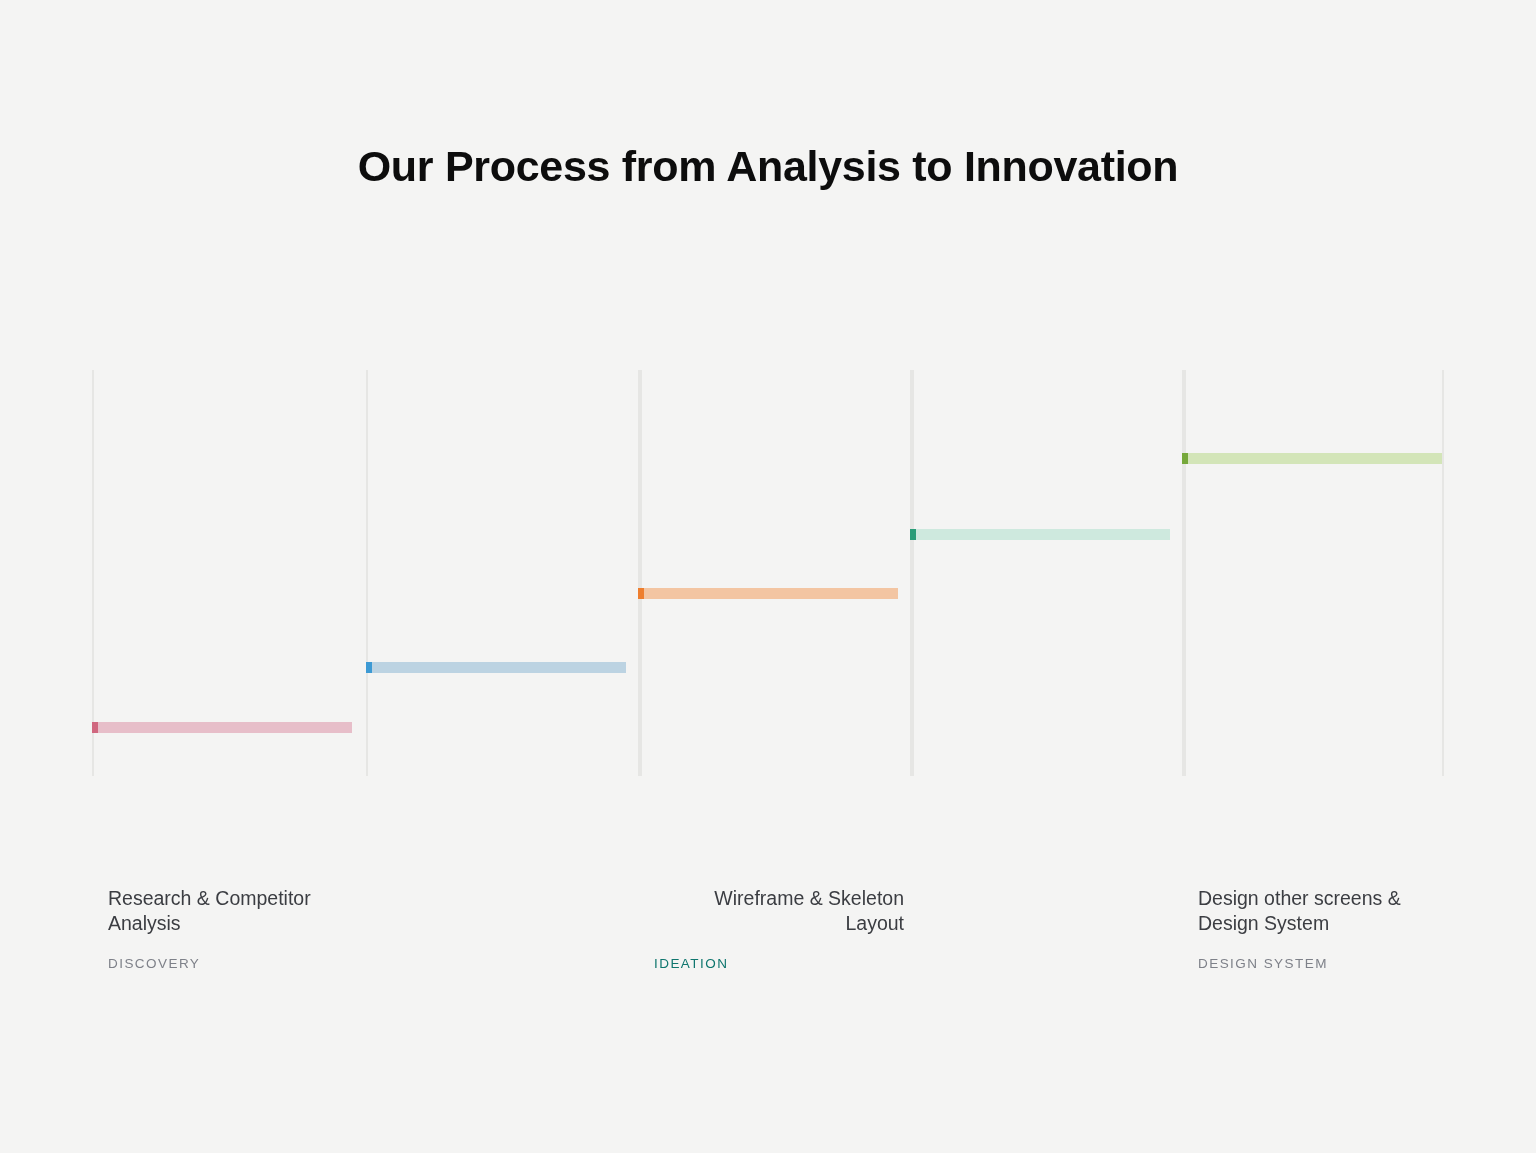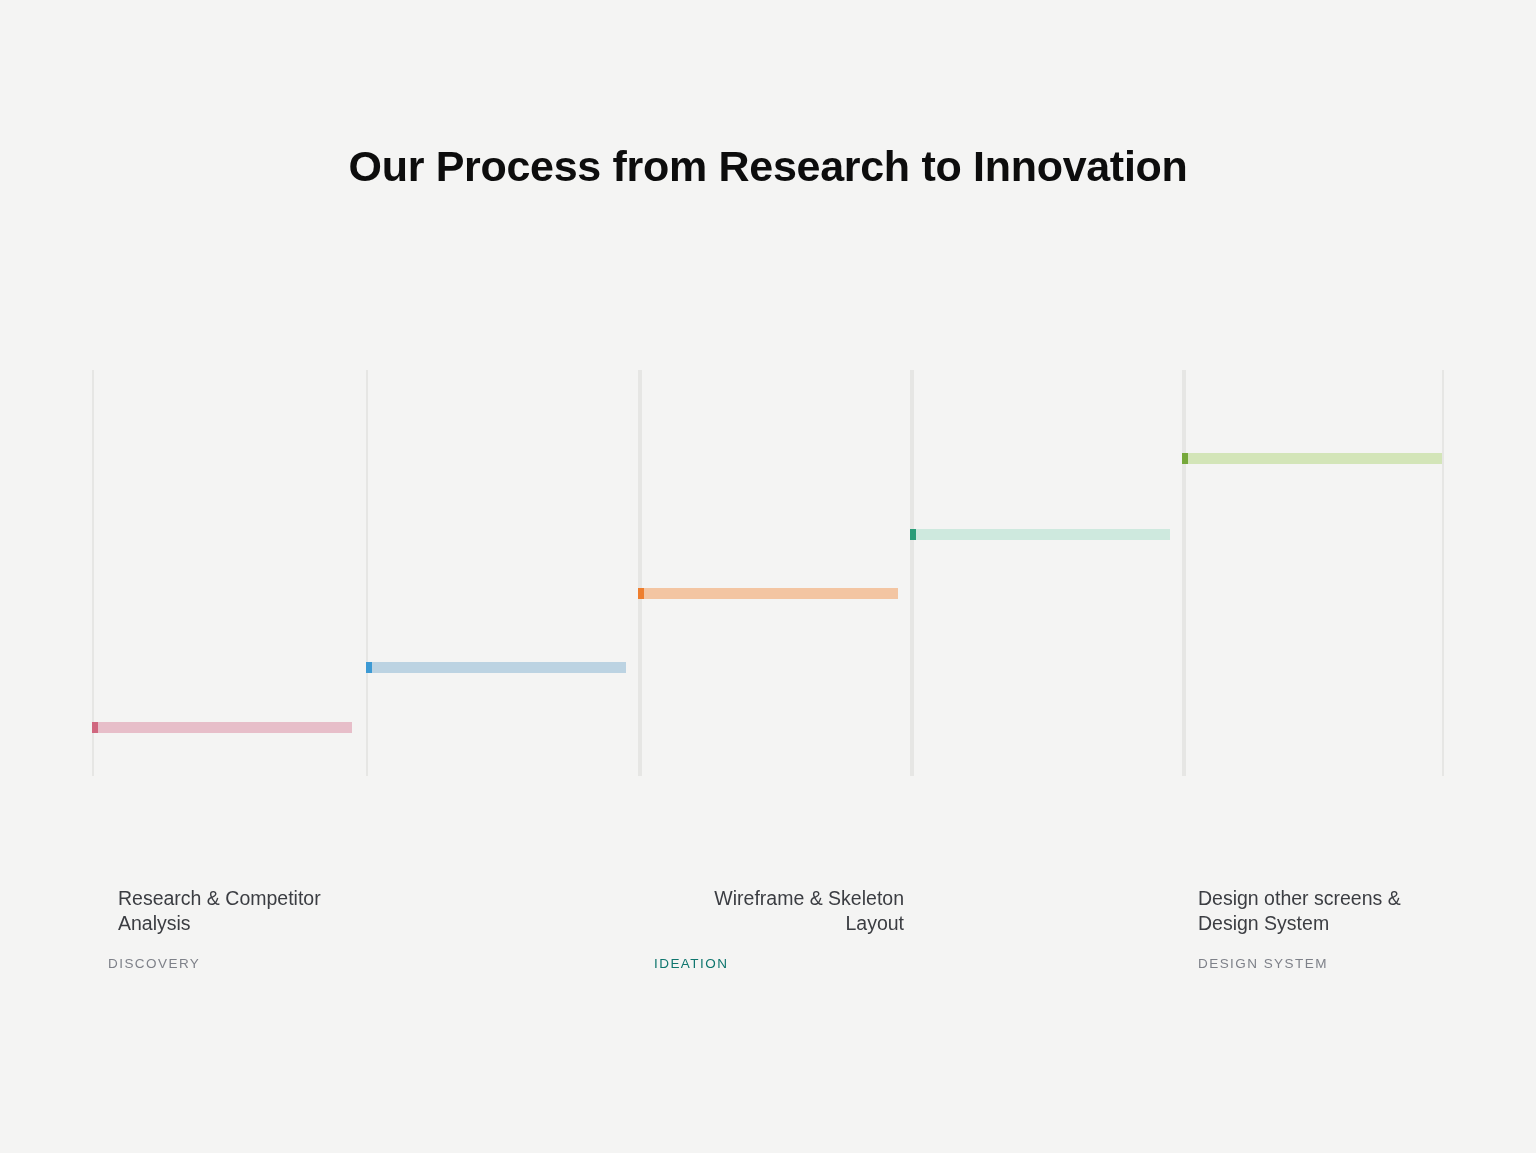--- a/index.html
+++ b/index.html
@@ -95,21 +95,21 @@
     font-size: 13.5px;
     line-height: 16px;
     letter-spacing: 1.45px;
     color: #7e8189;
     text-transform: uppercase;
   }
 </style>
 </head>
 <body>
 
-<h1 id="page-title">Our Process from Research to Innovation</h1>
+<h1 id="page-title">Our Process from Analysis to Innovation</h1>
 
 <div id="chart">
 
 <div class="col" style="left: 0px; width: 276px;">
       <div class="rail rail-left" style="background: rgb(230, 230, 228);"></div>
       <div class="rail rail-right" style="background: rgb(230, 230, 228);"></div>
       <div class="bar" style="top: 352px; width: 260px;">
         <div class="bar-cap" style="background: rgb(208, 103, 127);"></div>
         <div class="bar-body" style="background: rgb(231, 190, 201);"></div>
       </div>
@@ -144,21 +144,21 @@
       <div class="bar" style="top: 83px; width: 260px;">
         <div class="bar-cap" style="background: rgb(118, 168, 58);"></div>
         <div class="bar-body" style="background: rgb(211, 229, 184);"></div>
       </div>
     </div>
   </div>
 
 <div id="labels">
 
 <div class="label-col" style="left: 16px;">
-      <div class="label-title" style="color: rgb(59, 61, 66); margin-left: 10px;">Research &amp; Competitor
+      <div class="label-title" style="color: rgb(59, 61, 66);">Research &amp; Competitor
 Analysis</div>
       <div class="label-caption" style="color: rgb(126, 129, 137);">DISCOVERY</div>
     </div>
     <div class="label-col" style="left: 562px;">
       <div class="label-title" style="color: rgb(59, 61, 66); text-align: right;">Wireframe &amp; Skeleton
 Layout</div>
       <div class="label-caption" style="color: #0f766e;">IDEATION</div>
     </div>
     <div class="label-col" style="left: 1106px;">
       <div class="label-title" style="color: rgb(59, 61, 66);">Design other screens &amp;

